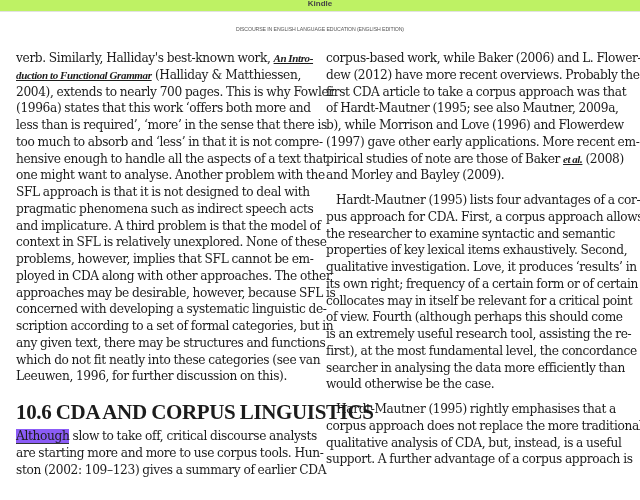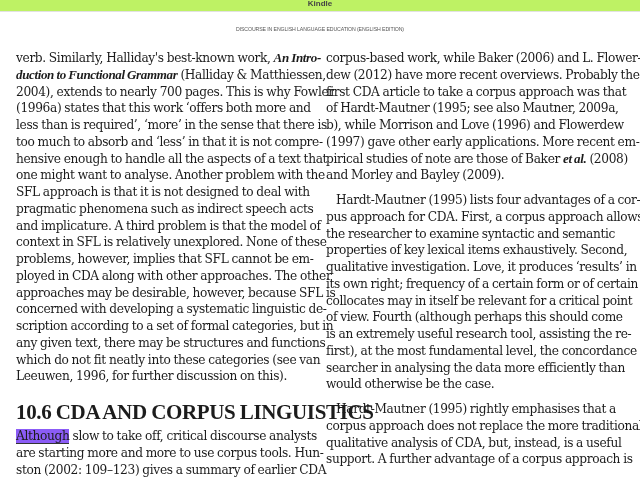--- a/index.html
+++ b/index.html
@@ -11,21 +11,21 @@
                    font-family:"Liberation Sans", sans-serif; font-size:8px; font-weight:bold; color:#444; line-height:12px; }
   .running-head { position:absolute; left:0; width:640px; top:26px; text-align:center;
                   font-family:"Liberation Sans", sans-serif; font-size:5.2px; color:#555; letter-spacing:-0.1px; }
   .col { position:absolute; top:50px; width:285px; font-size:12.2px; line-height:16.75px; }
   .col-left { left:16px; }
   .col-right { left:326px; }
   .line { display:block; white-space:nowrap; text-align:justify; text-align-last:justify; height:16.75px; overflow:visible; }
   .line.last { text-align-last:left; }
   .indent { padding-left:10px; }
   .para-gap { height:8px; }
-  .bi { font-weight:bold; font-style:italic; font-family:"Liberation Serif", serif; font-size:13px; }
+  .bi { font-weight:bold; font-style:italic; font-family:"Liberation Serif", serif; font-size:11px;text-decoration:underline; }
   .heading { font-family:"Liberation Serif", serif; font-weight:bold; font-size:21px; line-height:20px;
              margin-top:17px; margin-bottom:6px; white-space:nowrap;text-align:right; }
   .hl { background:#8b5cf6; border-bottom:1.5px solid #333; }
   .cond { letter-spacing:-0.35px; word-spacing:-0.5px; }
 </style>
 </head>
 <body>
 
 <div class="titlebar">
   <div class="titlebar-text">Kindle</div>

